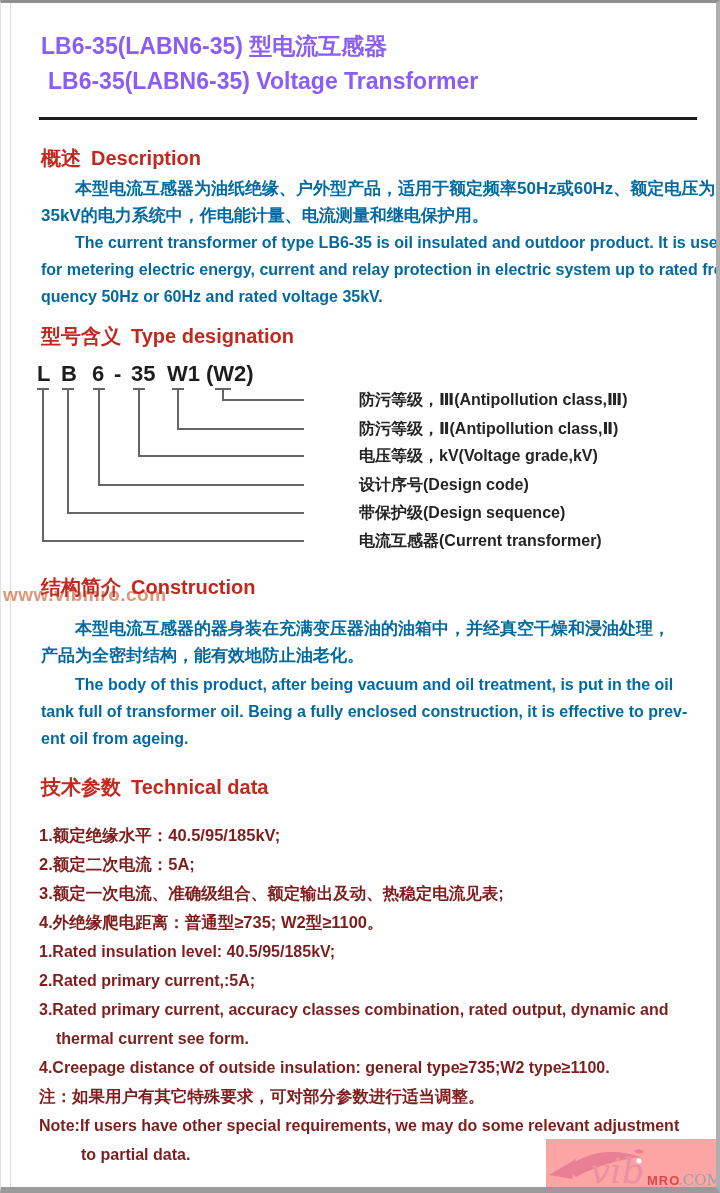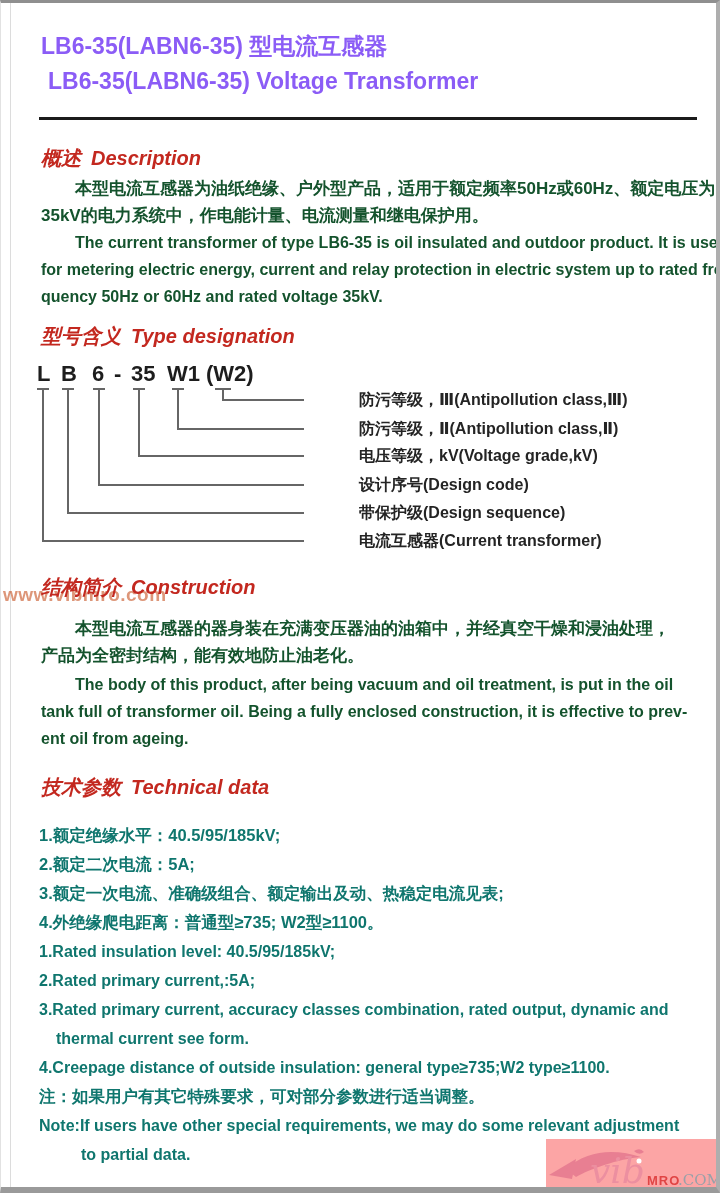--- a/index.html
+++ b/index.html
@@ -7,32 +7,32 @@
     position:relative;width:720px;height:1193px;background:#fff;overflow:hidden;
     box-sizing:border-box;
     border-top:3px solid #8f8f8f;border-right:4px solid #aeaeae;
     border-bottom:6px solid #9a9a9a;border-left:1px solid #e2e2e2;
     font-family:"Liberation Sans","DejaVu Sans",sans-serif;color:#222;
   }
   .edge-line{position:absolute;left:9px;top:0;bottom:0;width:1px;background:#dcdcdc;}
   .title{position:absolute;left:40px;font-size:23px;font-weight:700;color:#8b5cf6;white-space:pre;}
   .t1{top:28px;} .t2{top:65px;margin-left:7px;}
   .rule{position:absolute;left:38px;top:114px;width:658px;height:3px;background:#1b1b1b;}
-  .h2{position:absolute;left:40px;font-size:20px;font-weight:700;color:#c3281f;white-space:pre;font-style:italic;}
+  .h2{position:absolute;left:40px;font-size:20px;font-weight:700;color:#c3281f;white-space:pre;}
   .h2 .en{margin-left:10px;}
-  .para{position:absolute;left:40px;white-space:pre;font-weight:700;color:#14532d;text-indent:34px;}
+  .para{position:absolute;left:40px;white-space:pre;font-weight:700;color:#0369a1;text-indent:34px;}
   .zhp{font-size:17px;line-height:27px;}
   .enp{font-size:16px;line-height:27px;}
   .codes{position:absolute;top:358px;left:0;height:26px;font-size:22px;font-weight:700;color:#1d1d1d;}
   .codes span{position:absolute;top:0;}
   .diagram-svg{position:absolute;left:0;top:382px;}
   .dlabel{position:absolute;left:310px;height:22px;line-height:22px;font-size:16px;font-weight:700;color:#242424;white-space:pre;margin-left:48px;}
   .side-watermark{position:absolute;left:2px;top:581px;font-size:19px;font-weight:700;color:#c2410c;opacity:.55;letter-spacing:.5px;}
   .tech-list{position:absolute;left:38px;top:818px;width:672px;}
-  .tln{height:29px;line-height:29px;font-weight:700;white-space:pre;color:#0f766e;}
+  .tln{height:29px;line-height:29px;font-weight:700;white-space:pre;color:#7f1d1d;}
   .tln.zh{font-size:16.5px;} .tln.en{font-size:16px;}
   .tln.wrap1{padding-left:17px;} .tln.wrap2{padding-left:42px;}
   .logo{position:absolute;left:545px;top:1136px;width:172px;height:56px;background:#fca5a5;}
 </style>
 </head>
 <body>
 
 <div class="page">
   <div class="edge-line"></div>
 

